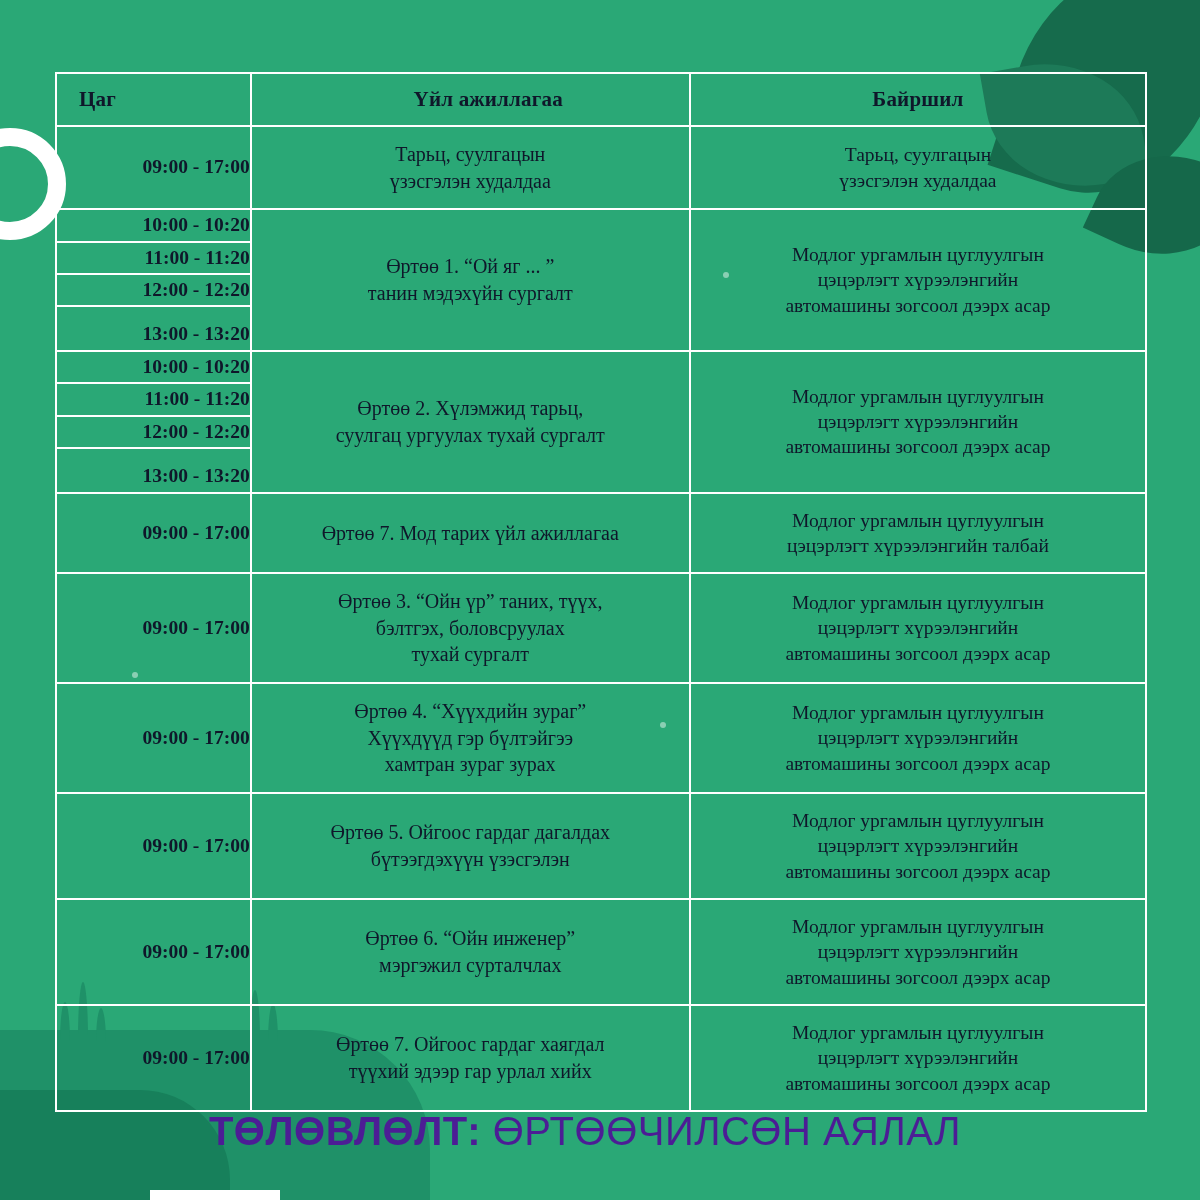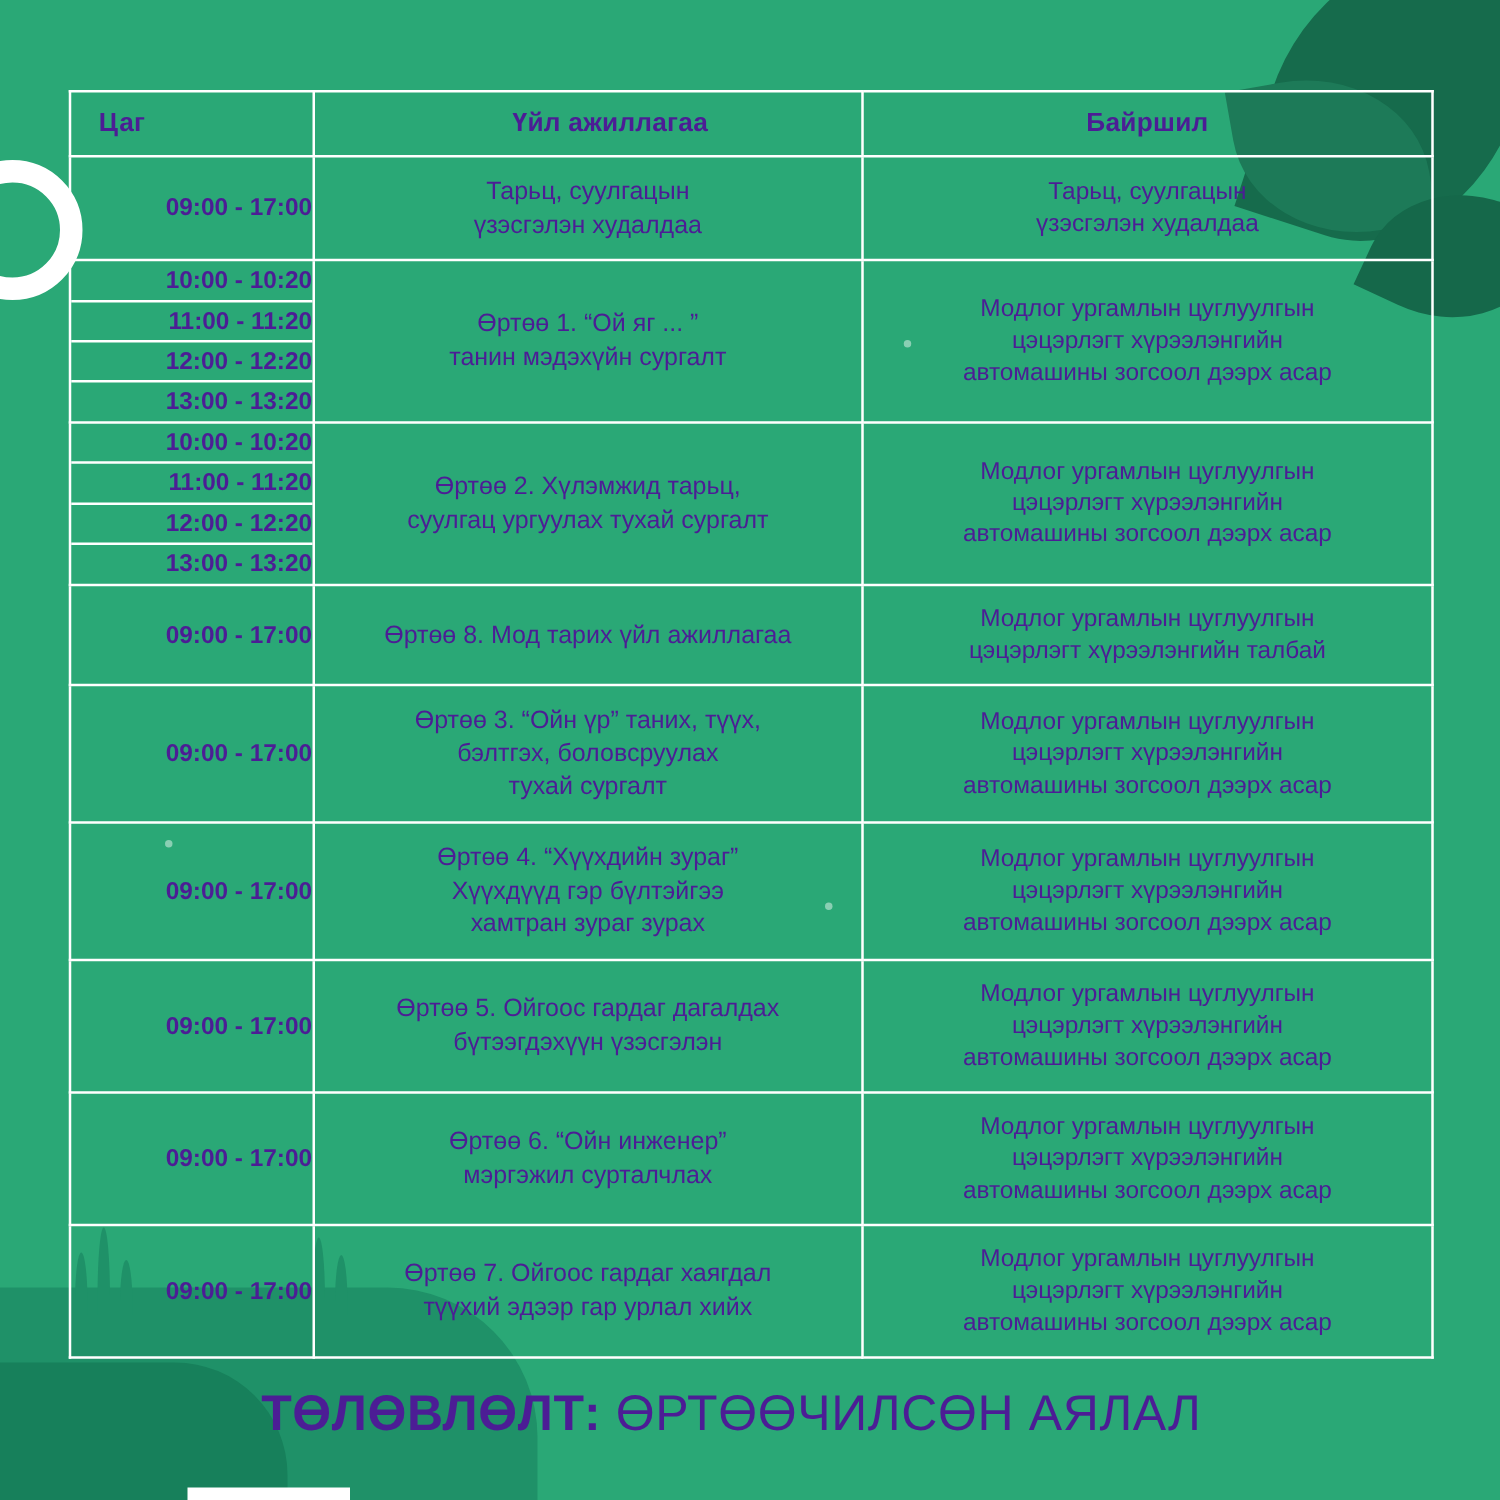--- a/index.html
+++ b/index.html
@@ -85,21 +85,22 @@
 
   
   .sheet {
     position: absolute;
     left: 55px; top: 72px;
     width: 1092px;
   }
   table {
     width: 100%;
     border-collapse: collapse;
-    color: #4c1d95;
+    color: #0f172a;
+    font-family: Liberation Serif, serif;
   }
   th, td {
     border: 2px solid #ffffff;
     padding: 0;
     vertical-align: middle;
   }
   thead th {
     font-size: 21px;
     font-weight: bold;
     padding: 13px 10px;
@@ -131,21 +132,21 @@
     line-height: 1.3;
     padding: 14px 12px;
   }
   .time-rows { display: flex; flex-direction: column; }
   .time-rows .tr {
     border-bottom: 2px solid #ffffff;
     padding: 4px 0 4px 22px;
     font-size: 19.5px;
     font-weight: bold;
   }
-  .time-rows .tr:last-child { border-bottom: none; }
+  .time-rows .tr:last-child { border-bottom: none; margin-top: 12px; }
   td.time.multi { padding: 0; }
 
   
   .footer {
     position: absolute;
     left: 0; right: 0;
     bottom: 46px;
     text-align: center;
     color: #4c1d95;
     font-size: 40px;
@@ -217,21 +218,21 @@
             <div class="tr">12:00 - 12:20</div>
             <div class="tr">13:00 - 13:20</div>
           </div>
         </td>
         <td class="act">Өртөө 2. Хүлэмжид тарьц,<br>суулгац ургуулах тухай сургалт</td>
         <td class="loc">Модлог ургамлын цуглуулгын<br>цэцэрлэгт хүрээлэнгийн<br>автомашины зогсоол дээрх асар</td>
       </tr>
 
       <tr>
         <td class="time">09:00 - 17:00</td>
-        <td class="act">Өртөө 8. Мод тарих үйл ажиллагаа</td>
+        <td class="act">Өртөө 7. Мод тарих үйл ажиллагаа</td>
         <td class="loc">Модлог ургамлын цуглуулгын<br>цэцэрлэгт хүрээлэнгийн талбай</td>
       </tr>
 
       <tr>
         <td class="time">09:00 - 17:00</td>
         <td class="act">Өртөө 3. “Ойн үр” таних, түүх,<br>бэлтгэх, боловсруулах<br>тухай сургалт</td>
         <td class="loc">Модлог ургамлын цуглуулгын<br>цэцэрлэгт хүрээлэнгийн<br>автомашины зогсоол дээрх асар</td>
       </tr>
 
       <tr>

